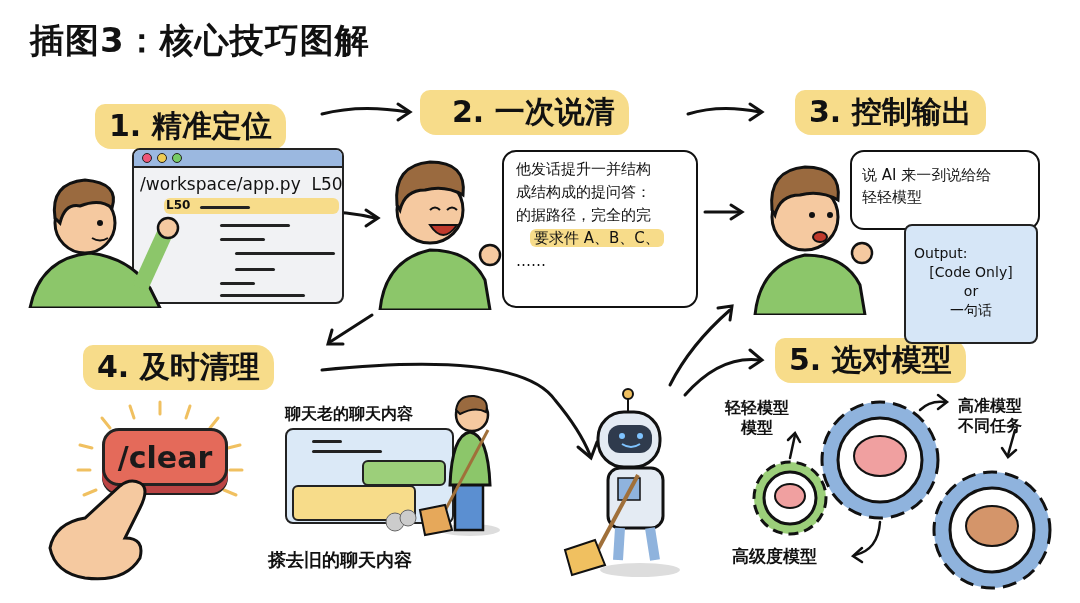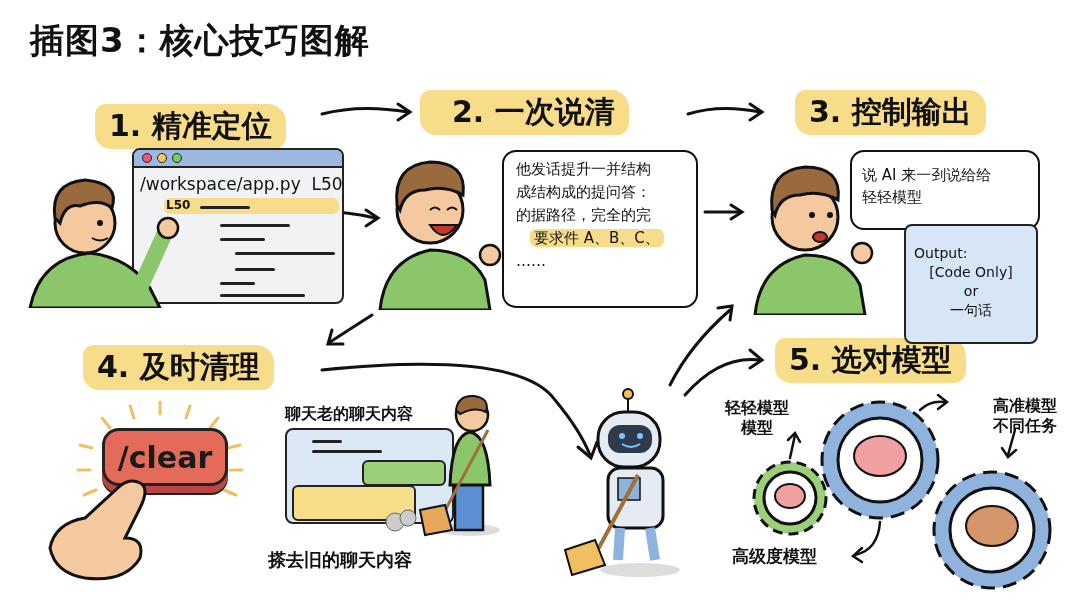--- a/index.html
+++ b/index.html
@@ -195,17 +195,17 @@
     <path d="M275 40 L268 65"></path>
       <path d="M262 58 L268 67 L276 60"></path>
     <path d="M140 132 Q138 160 115 165"></path>
       <path d="M122 158 L113 166 L122 172"></path>
   </g>
 </svg>
 <div class="abs caption" style="left:725px;top:398px;font-size:16px;line-height:20px;text-align:center;">
   <div>轻轻模型</div>
   <div>模型</div>
 </div>
-<div class="abs caption" style="left:958px;top:396px;font-size:16px;line-height:20px;text-align:center;margin-left:35px;">
+<div class="abs caption" style="left:958px;top:396px;font-size:16px;line-height:20px;text-align:center;">
   <div>高准模型</div>
   <div>不同任务</div>
 </div>
 <div class="abs caption" style="left:732px;top:545px;font-size:17px;">高级度模型</div>
 
 </body></html>

